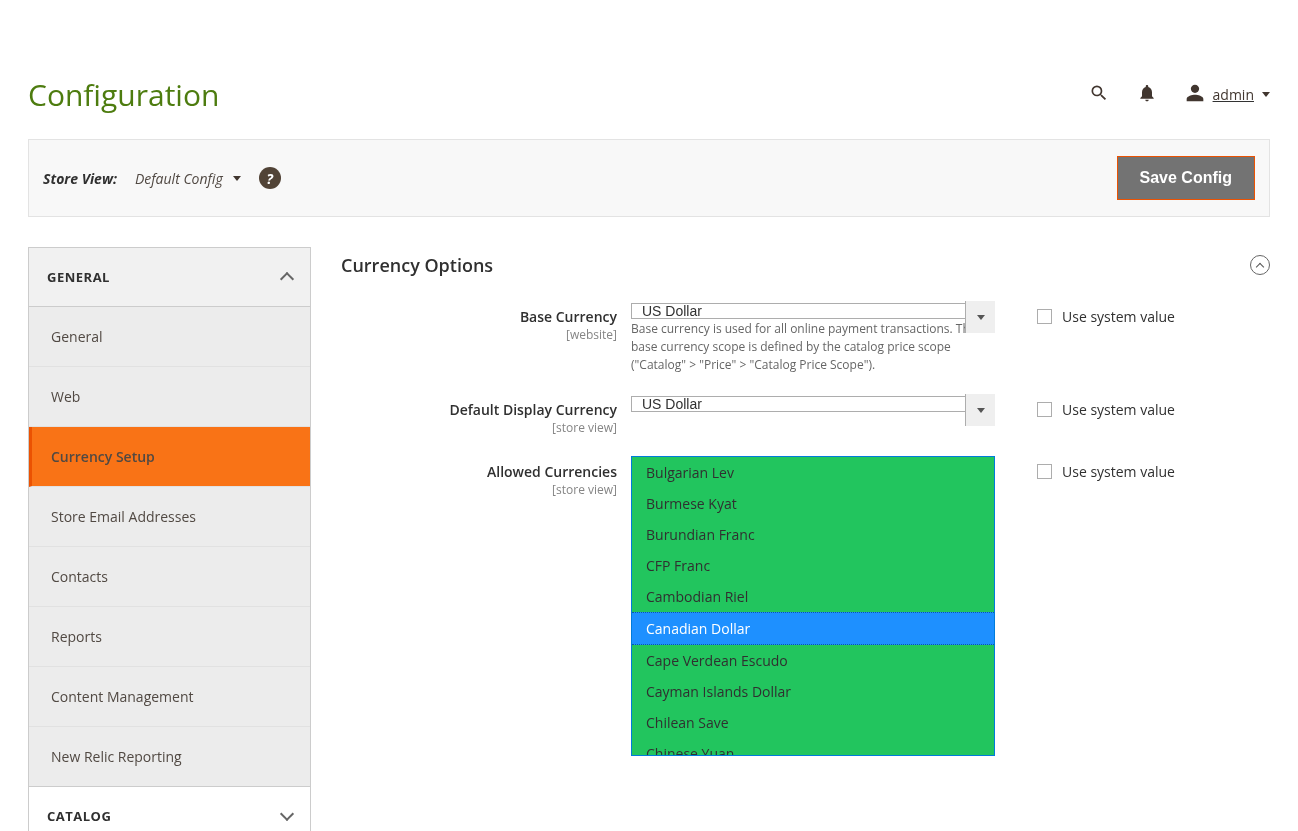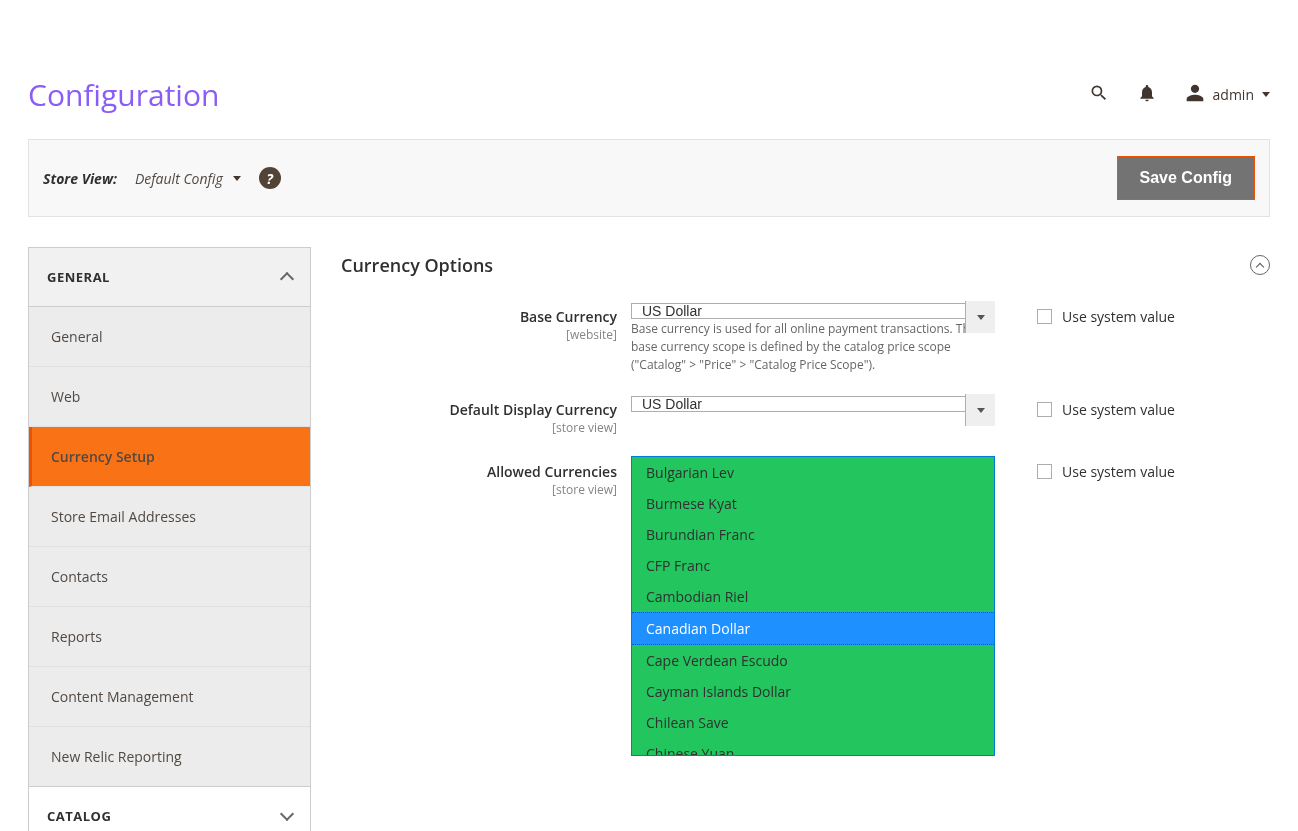--- a/index.html
+++ b/index.html
@@ -1,20 +1,20 @@
 <!DOCTYPE html>
 <html><head>
 <meta charset="utf-8">
 <style>
 * { box-sizing: border-box; margin: 0; padding: 0; }
 body { font-family: 'Open Sans', Arial, sans-serif; color: #333; background: #fff; font-size: 14px; }
 .page { padding: 0 28px; }
 .header-row { display: flex; justify-content: space-between; align-items: center; padding-top: 74px; padding-bottom: 24px; }
-.page-title { font-size: 30px; font-weight: 400; color: #8b5cf6; }
-.header-actions { display: flex; align-items: flex-start; gap: 28px; }
+.page-title { font-size: 30px; font-weight: 400; color: #4d7c0f; }
+.header-actions { display: flex; align-items: flex-start; gap: 28px; text-decoration: underline; }
 .icon-svg { width: 20px; height: 20px; fill: #41362f; }
 .user-menu { display: flex; align-items: center; gap: 8px; cursor: pointer; }
 .user-label { color: #41362f; font-size: 14px; }
 .caret-down { width: 0; height: 0; border-left: 4px solid transparent; border-right: 4px solid transparent; border-top: 5px solid #41362f; }
 .toolbar { background: #f8f8f8; border: 1px solid #e3e3e3; display: flex; align-items: center; justify-content: space-between; padding: 16px 14px; margin-bottom: 30px; }
 .toolbar-left { display: flex; align-items: center; gap: 18px; font-style: italic; }
 .store-view-label { font-weight: 700; color: #303030; }
 .store-view-value { display: flex; align-items: center; gap: 10px; color: #514943; cursor: pointer; }
 .help-icon { width: 22px; height: 22px; border-radius: 50%; background: #514336; color: #fff; display: flex; align-items: center; justify-content: center; font-weight: 700; font-size: 14px; cursor: pointer; }
 .btn-primary { background: #737373; color: #fff; border: 1px solid #eb5202; padding: 12px 22px; font-size: 16px; font-weight: 600; cursor: pointer; }

